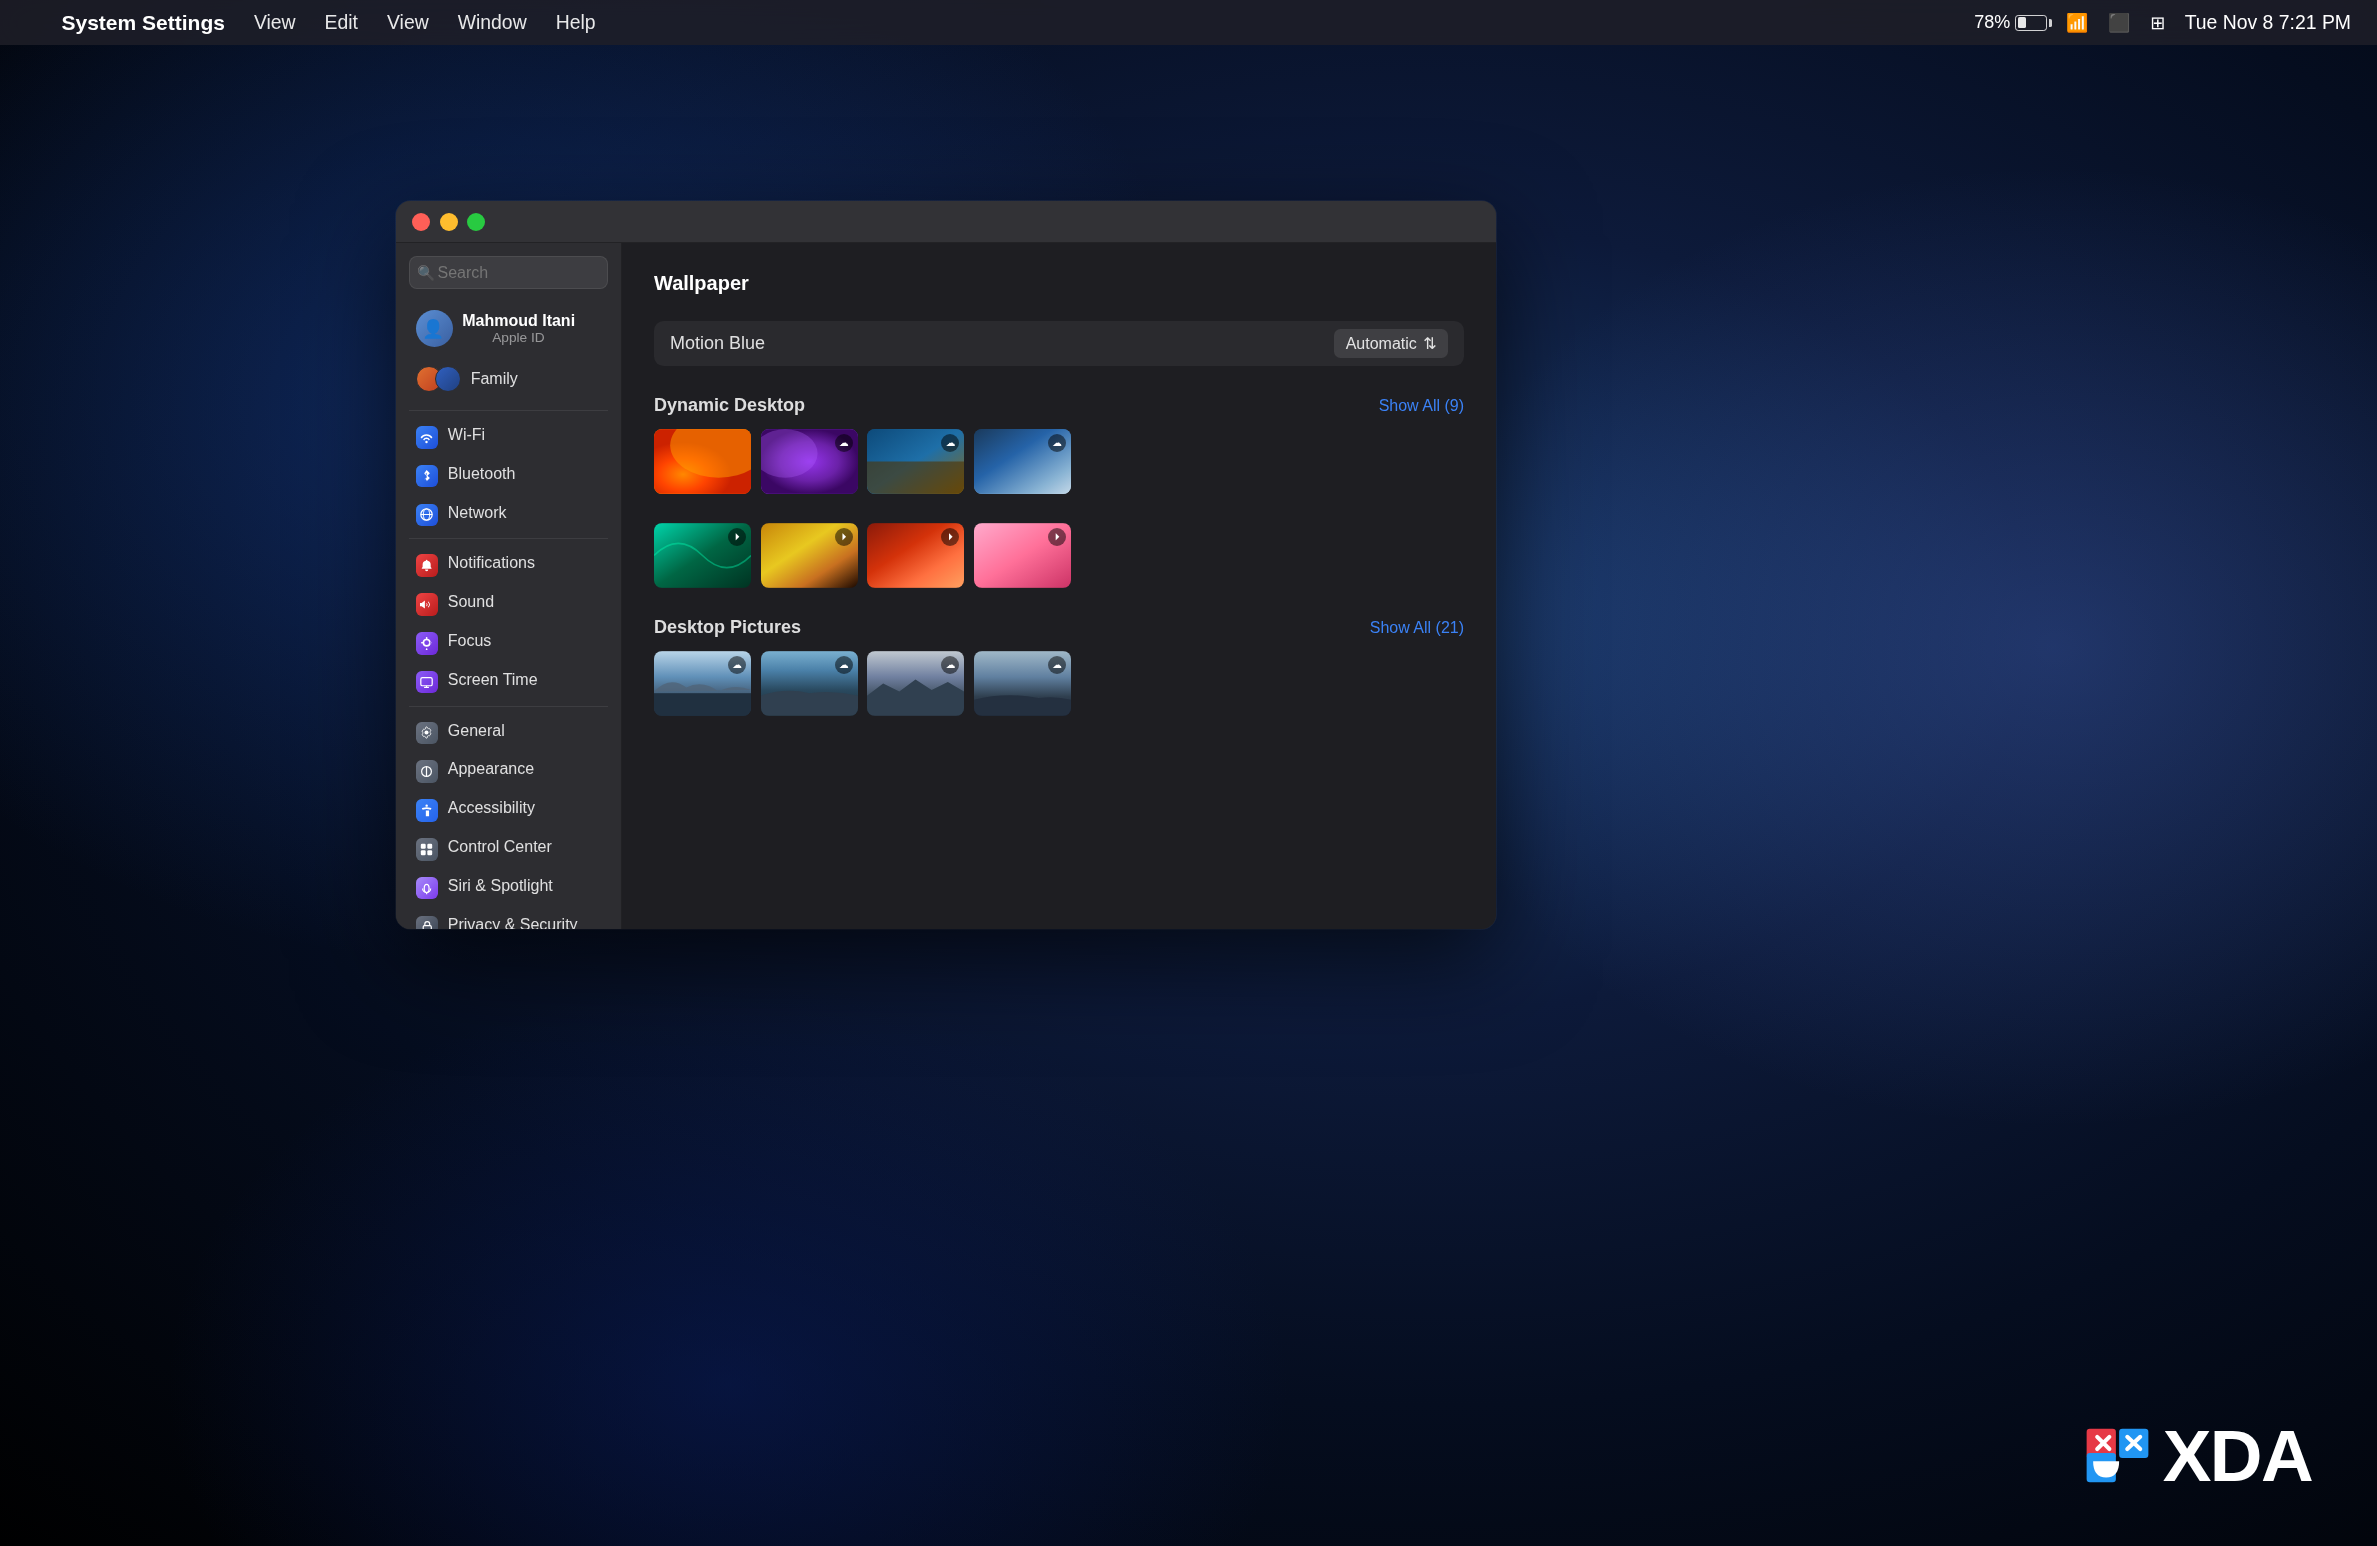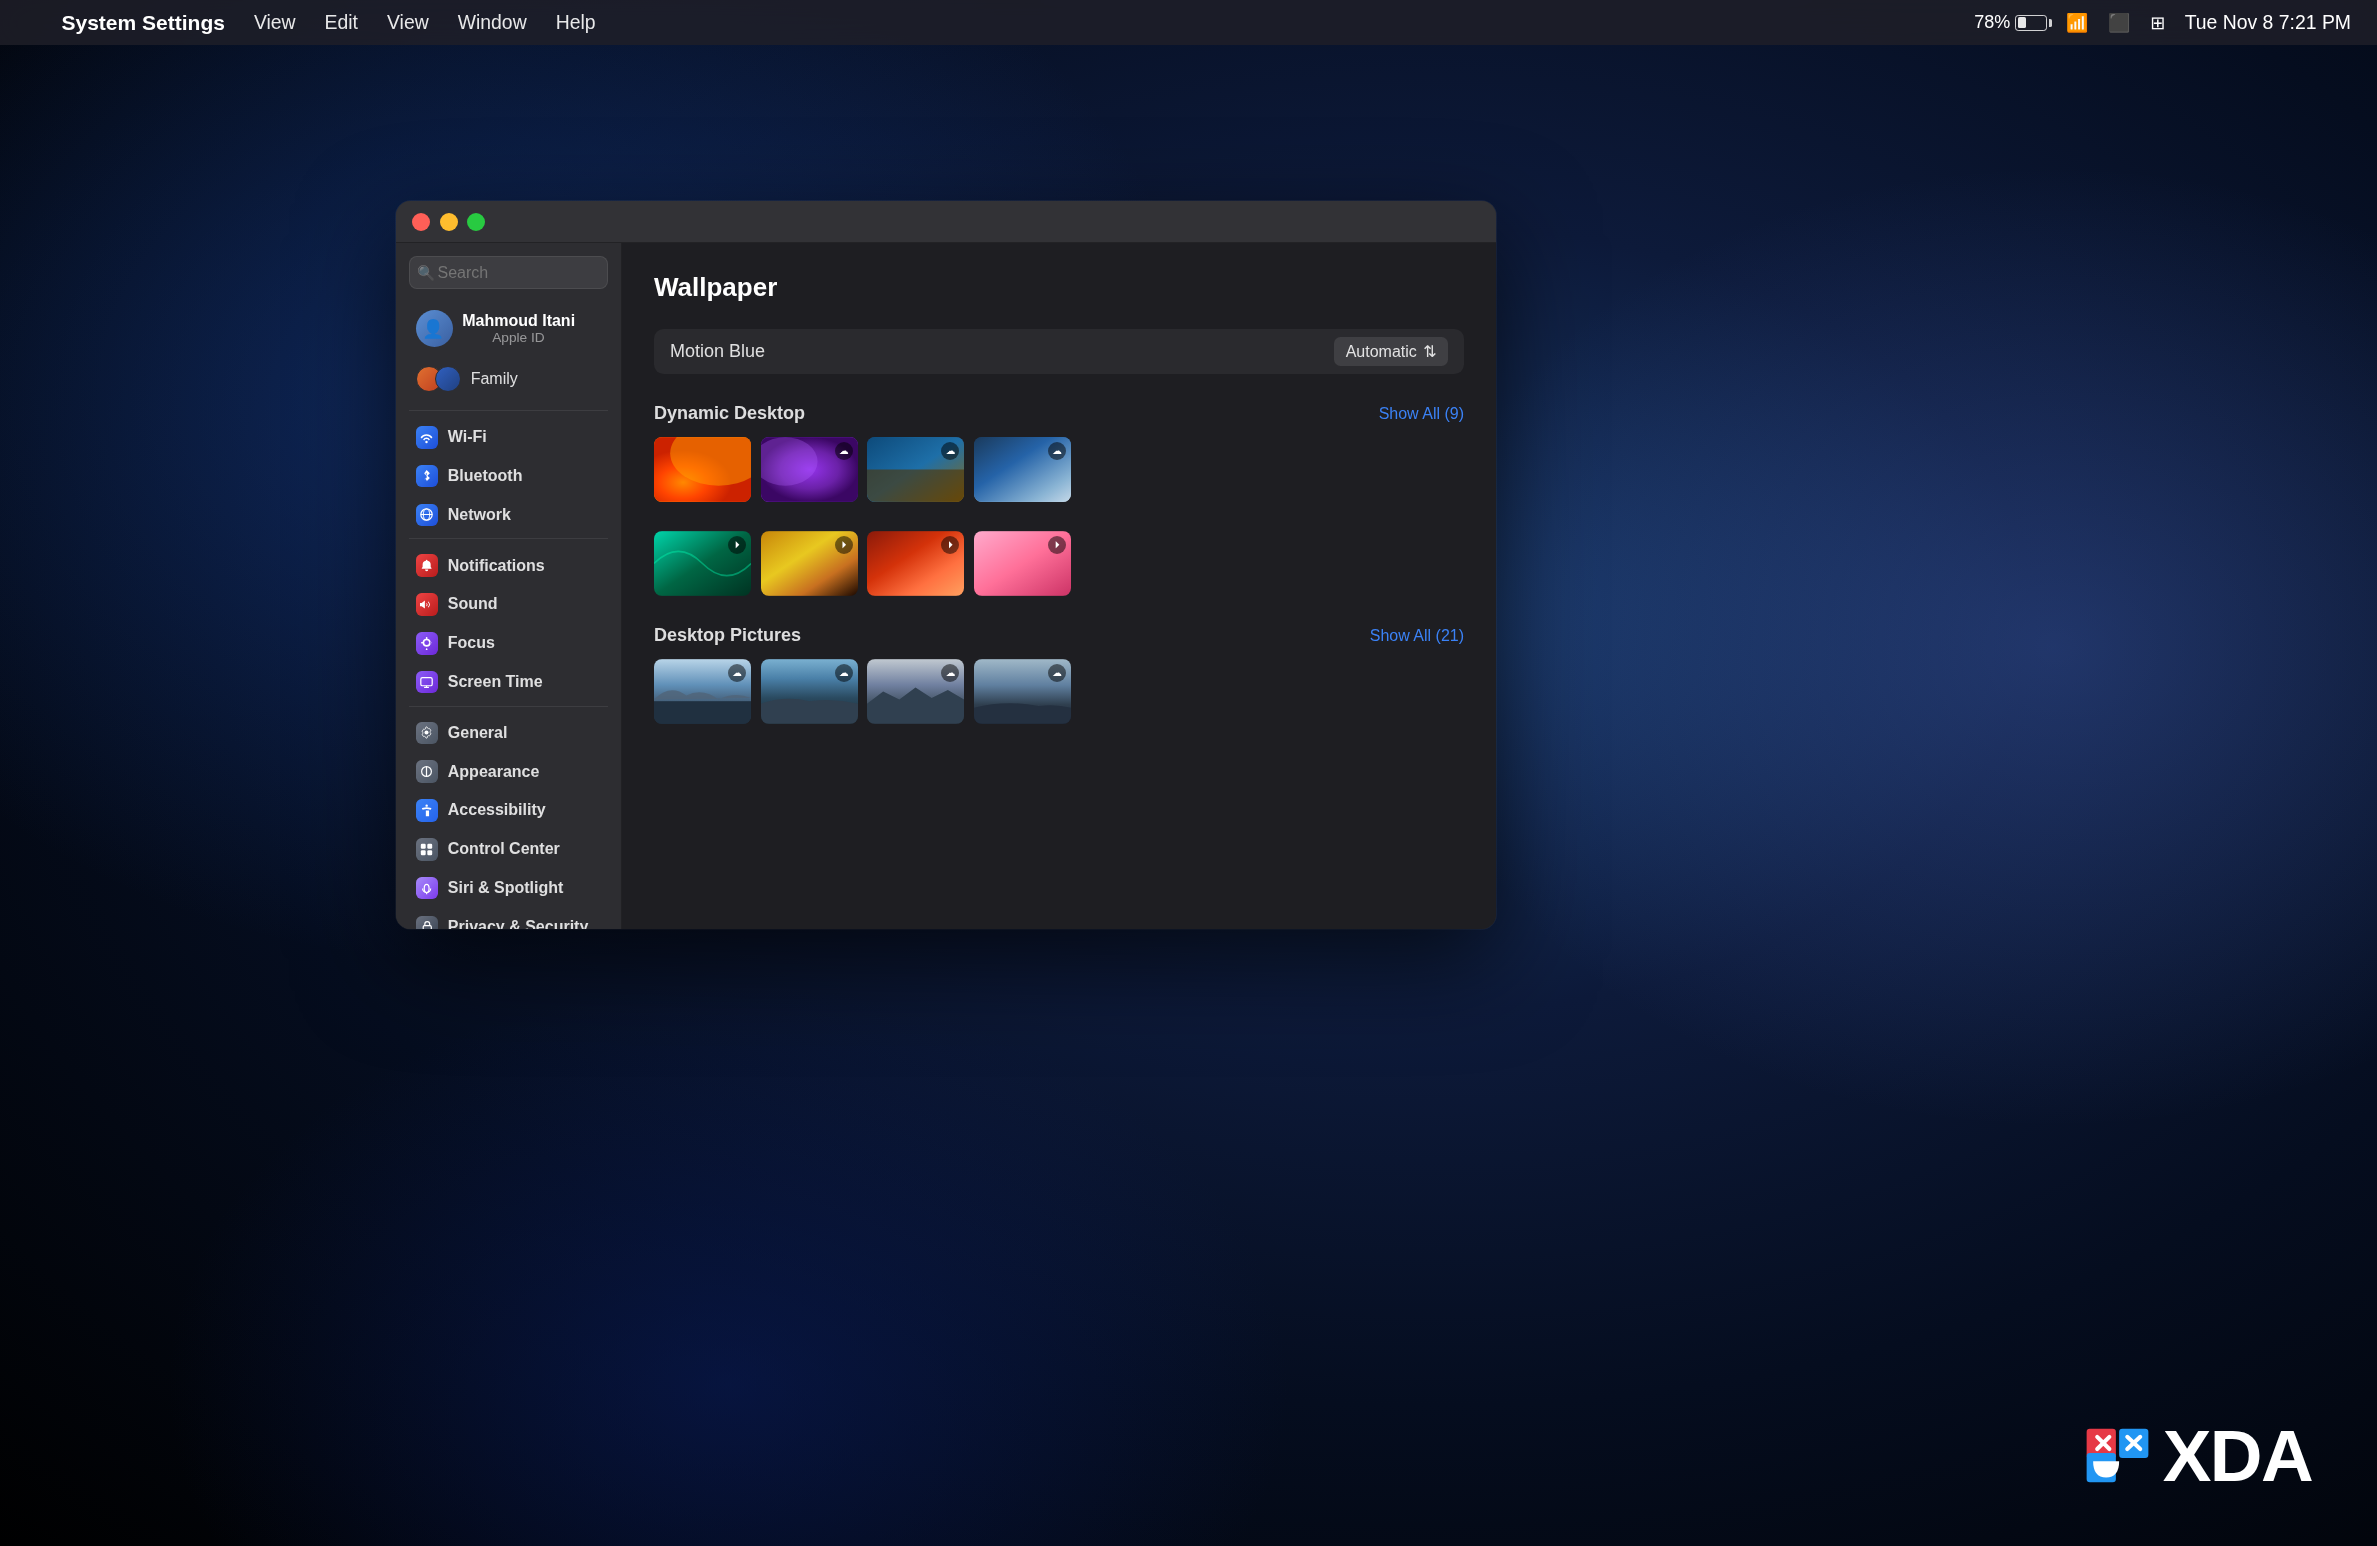--- a/index.html
+++ b/index.html
@@ -243,29 +243,27 @@
     
     .sidebar-divider {
       height: 0.8px;
       background: rgba(255,255,255,0.08);
       margin: 4.9px 13px 8px;
     }
 
     
     .sidebar-item {
       display: flex;
-      align-items: center;
       gap: 9.7px;
       padding: 7.3px 13px;
       cursor: pointer;
       border-radius: 8px;
       margin: 0 6.5px 1.6px;
       color: rgba(255,255,255,0.85);
       font-size: 16px;
-      font-weight: bold;
     }
     .sidebar-icon {
       width: 22.6px;
       height: 22.6px;
       border-radius: 5.7px;
       display: flex;
       align-items: center;
       justify-content: center;
       font-size: 13px;
       flex-shrink: 0;
@@ -291,21 +289,21 @@
       flex: 1;
       background: #1e1e22;
       overflow-y: auto;
       padding: 29px 32px;
     }
     .content::-webkit-scrollbar { width: 4.9px; }
     .content::-webkit-scrollbar-track { background: transparent; }
     .content::-webkit-scrollbar-thumb { background: rgba(255,255,255,0.15); border-radius: 2.4px; }
 
     .content-title {
-      font-size: 26px;
+      font-size: 20px;
       font-weight: 700;
       color: #fff;
       margin-bottom: 26px;
     }
 
     
     .display-preview {
       display: flex;
       flex-direction: column;
       align-items: center;

